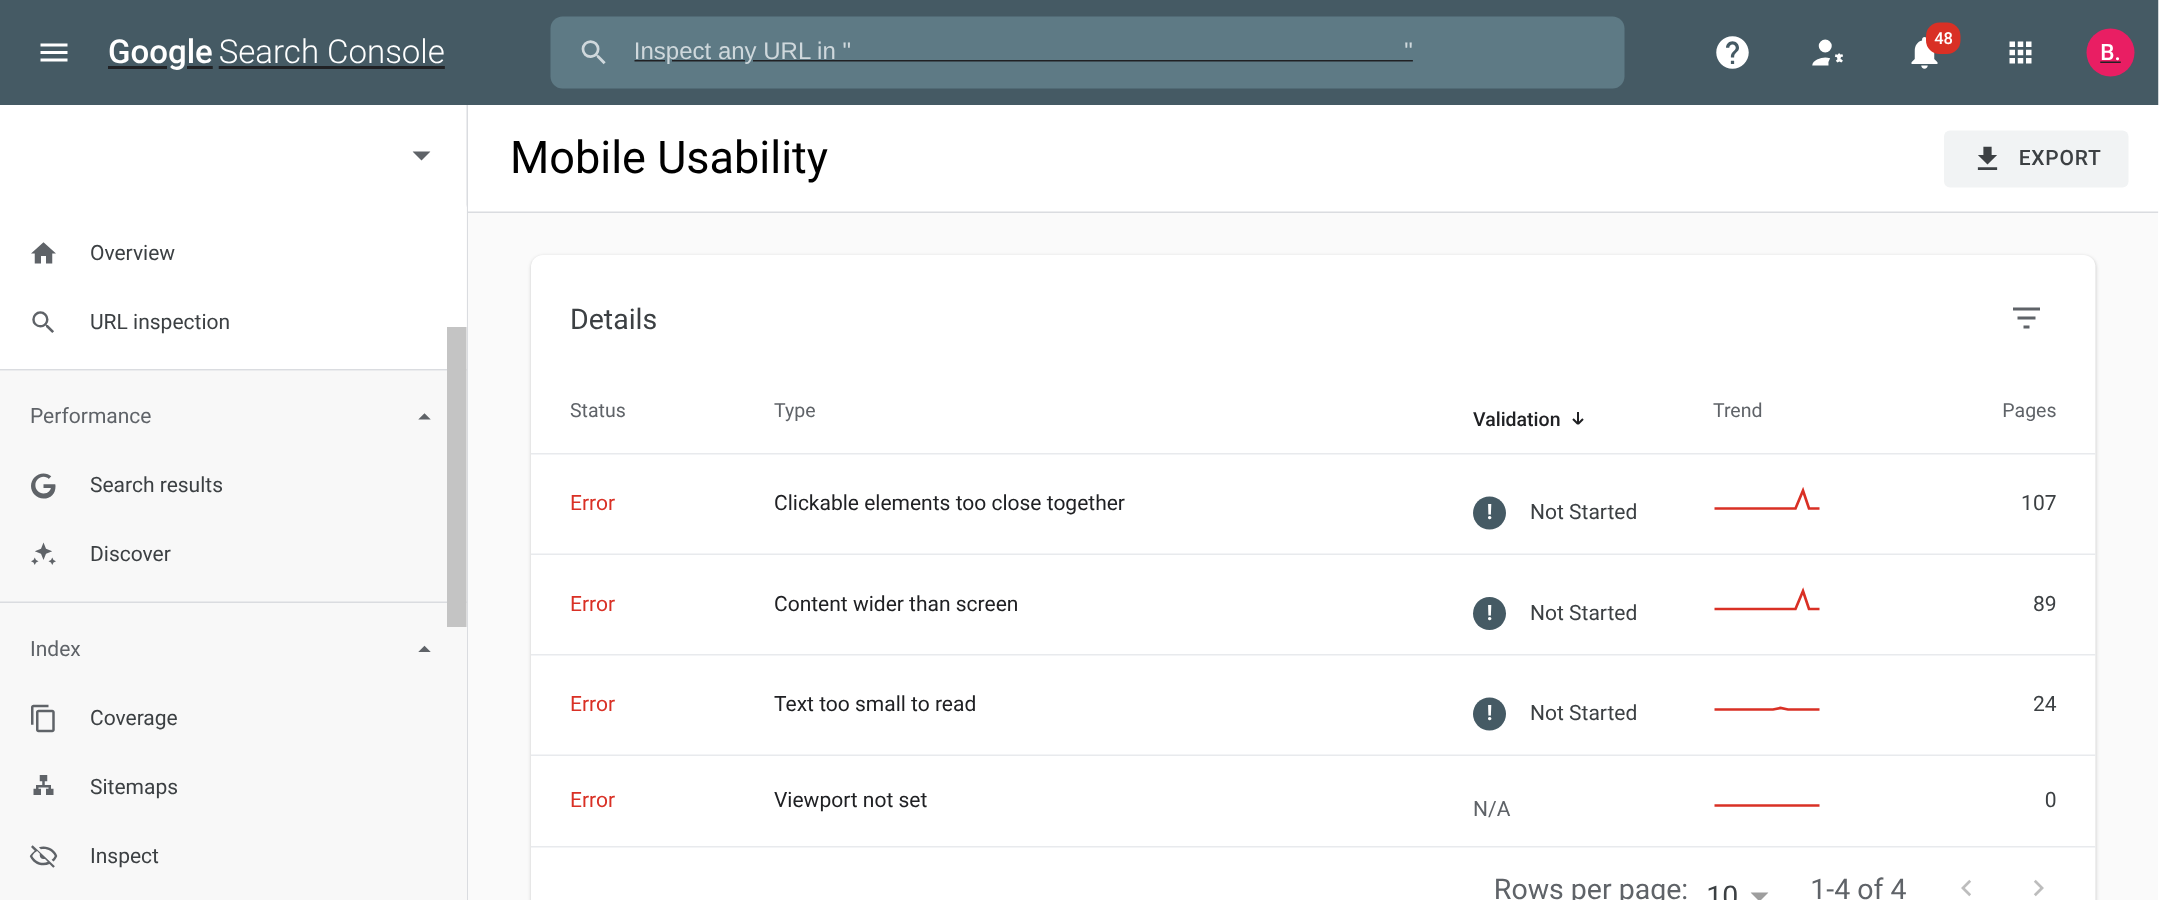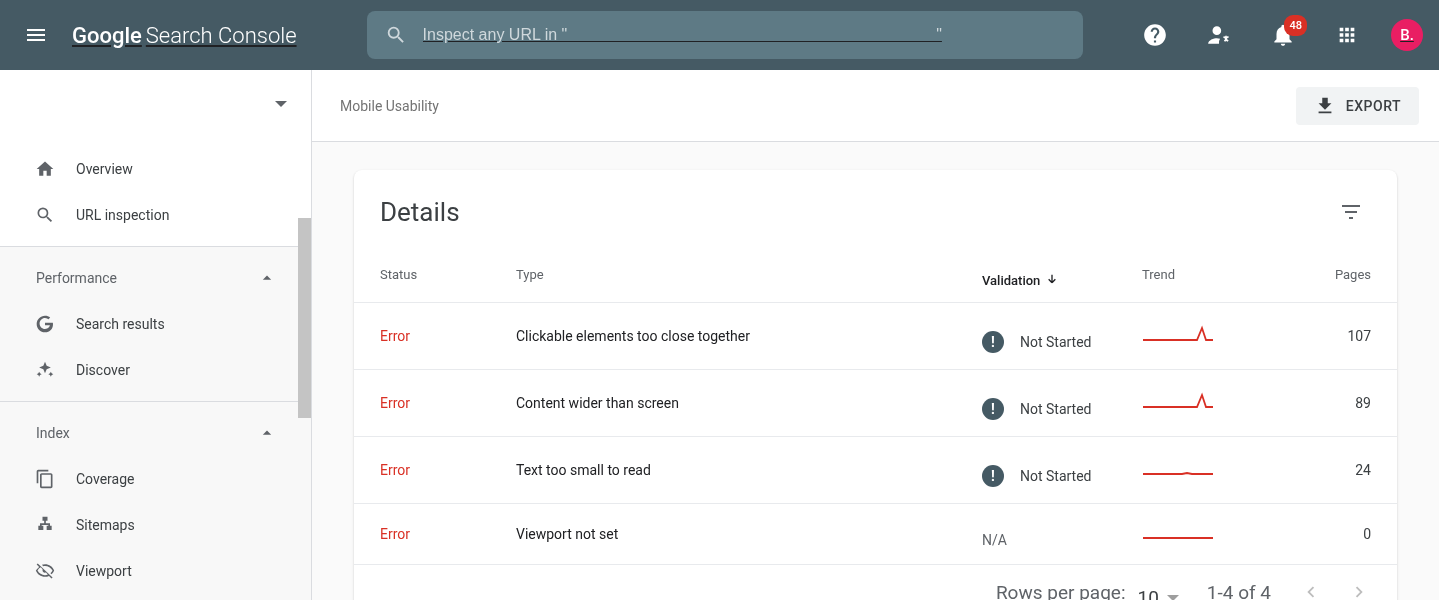--- a/index.html
+++ b/index.html
@@ -17,38 +17,38 @@
   .header-actions { display: flex; align-items: center; gap: 24px; }
   .icon-btn { width: 40px; height: 40px; display: flex; align-items: center; justify-content: center; cursor: pointer; position: relative; border-radius: 50%; color: #fff; }
   .badge { position: absolute; top: 0px; right: -4px; background: #d93025; color: #fff; font-size: 11px; font-weight: 500; padding: 4px 5px; border-radius: 9px; }
   .avatar { width: 32px; height: 32px; border-radius: 50%; background: #e91e63; color: #fff; display: flex; align-items: center; justify-content: center; font-size: 15px; font-weight: 500; cursor: pointer; }
 
   .app-body { display: flex; height: 530px; }
   
   .sidebar { width: 312px; border-right: 1px solid #dadce0; background: #fff; position: relative; }
   .property-selector { height: 68px; display: flex; align-items: center; justify-content: flex-end; padding: 0 24px; cursor: pointer; border-bottom: 1px solid #fff; }
   .sidebar-scroll { height: 462px; overflow-y: auto; background: #f8f8f8; position: relative; }
-  .sidebar-section { padding: 8px 16px; border-bottom: 1px solid #dadce0; }
+  .sidebar-section { padding: 8px 0; border-bottom: 1px solid #dadce0; }
   .sidebar-section:first-child { background: #fff; }
   .sidebar-item { height: 46px; display: flex; align-items: center; padding: 0 18px; gap: 20px; cursor: pointer; font-size: 14px; color: #3c4043; }
   .sidebar-item .ic { width: 22px; display:flex; align-items:center; justify-content:center; color:#5f6368;}
   .section-head { height: 46px; display: flex; align-items: center; padding: 0 18px 0 20px; font-size: 14px; color: #5f6368; cursor: pointer; }
   .section-head .spacer { flex: 1; }
   .scroll-thumb { position: absolute; right: 0; top: 80px; width: 13px; height: 200px; background: #c4c4c4; border-radius: 0px; }
   
   .main { flex: 1; background: #fff; overflow: hidden; }
   .page-header { height: 72px; display: flex; align-items: center; padding: 0 20px 0 28px; border-bottom: 1px solid #dadce0; }
-  .page-title { font-size: 14px; font-weight: 400; color: #737373; }
+  .page-title { font-size: 30px; font-weight: 400; color: #000000; }
   .page-header .spacer { flex: 1; }
   .export-btn { height: 38px; background: #f1f3f4; display: flex; align-items: center; gap: 10px; padding: 0 18px; border-radius: 4px; cursor: pointer; font-size: 14px; font-weight: 500; color: #3c4043; letter-spacing: 0.5px; }
   
   .content { padding: 28px 42px; background: #fafafa; height: 458px; }
   .card { background: #fff; border-radius: 8px; box-shadow: 0 1px 2px rgba(0,0,0,0.1), 0 1px 3px rgba(0,0,0,0.1); padding: 0; }
   .card-header { display: flex; align-items: center; padding: 22px 26px 10px 26px; }
-  .card-title { font-size: 26px; color: #3c4043; }
+  .card-title { font-size: 19px; color: #3c4043; }
   .card-header .spacer { flex: 1; }
   
   .table { width: 100%; }
   .thead { display: flex; padding: 18px 26px 14px 26px; font-size: 13px; color: #5f6368; border-bottom: 1px solid #e8eaed; align-items:center;}
   .col-status { width: 136px; }
   .col-type { width: 466px; }
   .col-valid { width: 160px; display:flex; align-items:center; gap:4px;margin-top:12px;}
   .col-trend { width: 150px; }
   .col-pages { flex: 1; text-align: right; }
   .thead .col-valid { color: #202124; font-weight:500;}
@@ -188,21 +188,21 @@
               </svg>
             </span>
           <span>Sitemaps</span>
         </div>
         <div class="sidebar-item">
           <span class="ic">
               <svg width="20" height="20" viewBox="0 0 24 24" fill="#5f6368">
                 <path d="M12 6c3.8 0 7.2 2.1 9 5.5-.6 1.2-1.5 2.3-2.5 3.1l1.4 1.4c1.4-1.2 2.5-2.7 3.1-4.5C21.3 7 17 4 12 4c-1.3 0-2.5.2-3.7.6l1.6 1.6C10.6 6.1 11.3 6 12 6zM3.3 3L2 4.3l3 3C3.4 8.5 2.1 10 1 11.5 2.7 16 7 19 12 19c1.7 0 3.3-.3 4.8-1l3 3 1.3-1.3L3.3 3zM12 17c-3.8 0-7.2-2.1-9-5.5.9-1.7 2.3-3 3.9-3.9l2.2 2.2c-.1.4-.1.8-.1 1.2 0 1.7 1.3 3 3 3 .4 0 .8 0 1.2-.1l2.2 2.2c-1.1.6-2.2.9-3.4.9z"></path>
               </svg>
             </span>
-          <span>Viewport</span>
+          <span>Inspect</span>
         </div>
       </div>
       <div class="scroll-thumb"></div>
     </div>
   </div>
 
   <div class="main">
     <div class="page-header">
       <div class="page-title">Mobile Usability</div>
       <div class="spacer"></div>

